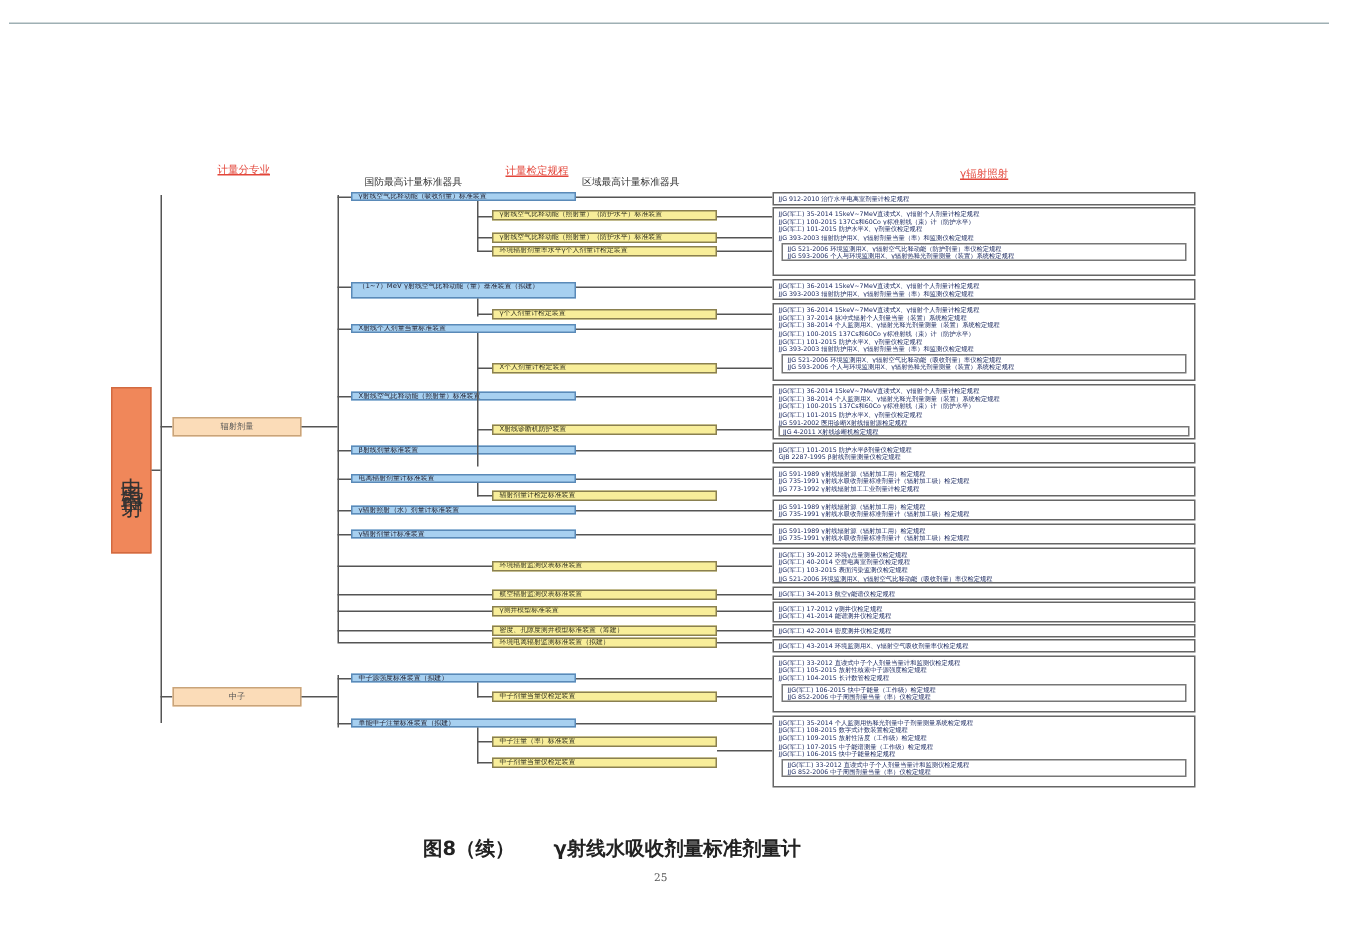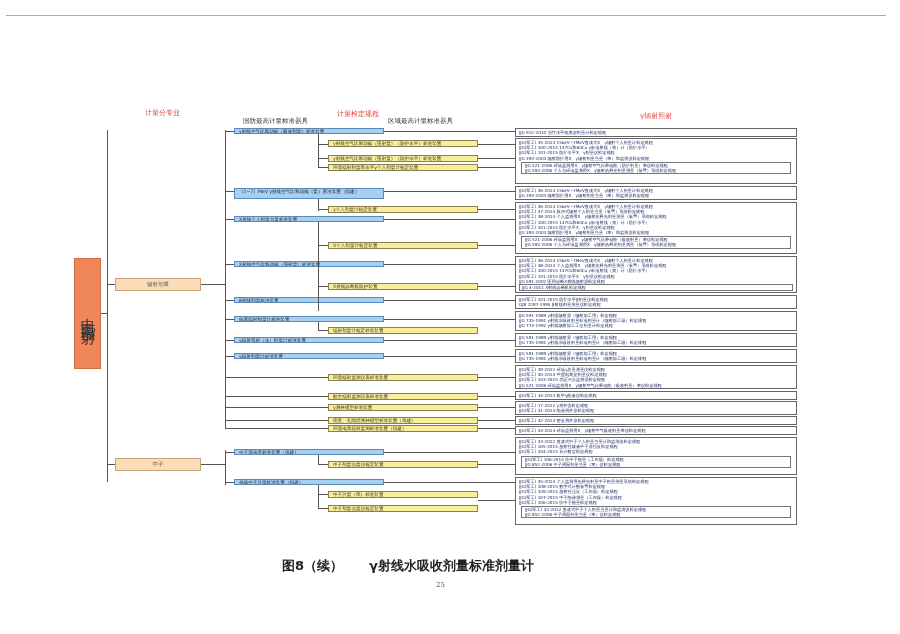--- a/index.html
+++ b/index.html
@@ -1,21 +1,21 @@
 <!DOCTYPE html>
 <html><head>
 <meta charset="utf-8">
 <style>
   * { box-sizing: border-box; margin: 0; padding: 0; }
   body {
     width: 900px; height: 634px; background: #ffffff; position: relative; overflow: hidden;
     font-family: "DejaVu Sans", sans-serif;
   }
   .topline { position: absolute; left: 6px; top: 15px; width: 880px; height: 1px; background: #9fb0b4; }
-  .hdr { position: absolute; font-size: 7px; color: #e3463a; }
+  .hdr { position: absolute; font-size: 7px; color: #e3463a; text-decoration: underline; }
   .subhdr { position: absolute; font-size: 6.5px; color: #333; }
   .root {
     position: absolute; left: 74px; top: 258px; width: 27px; height: 111px;
     background: #f0875a; border: 1px solid #d26a40;
     display: flex; align-items: center; justify-content: center;
     writing-mode: vertical-rl; font-family: "DejaVu Serif", serif; font-size: 15px; color: #333; letter-spacing: 4px;
   }
   .cat {
     position: absolute; width: 86px; height: 13px; background: #fbdcb8; border: 1px solid #c9a47a;
     font-size: 5.5px; color: #555; display: flex; align-items: center; justify-content: center;

